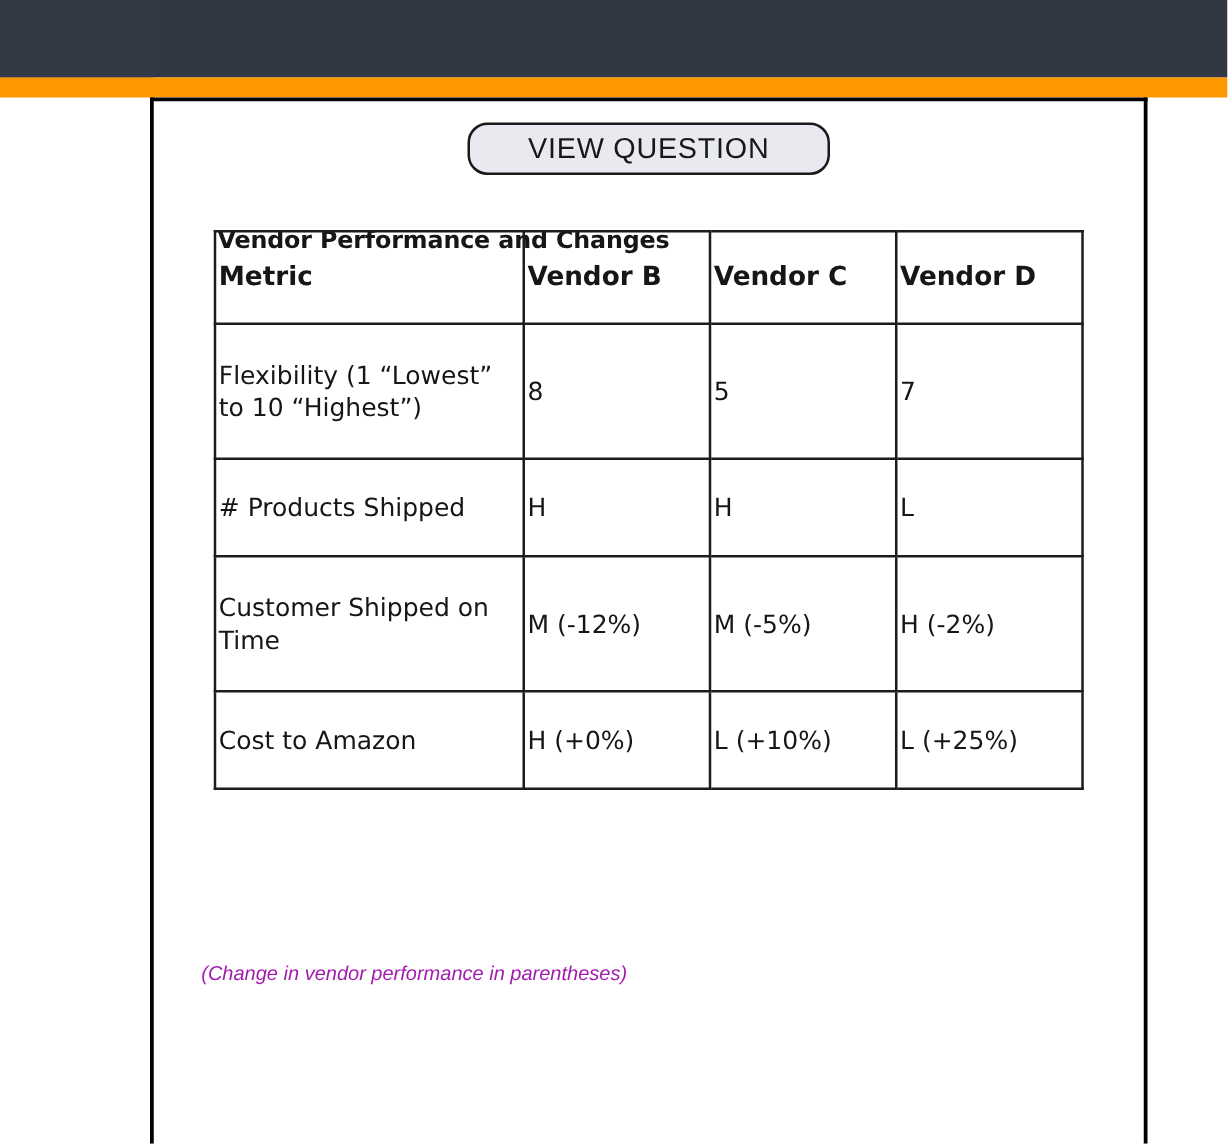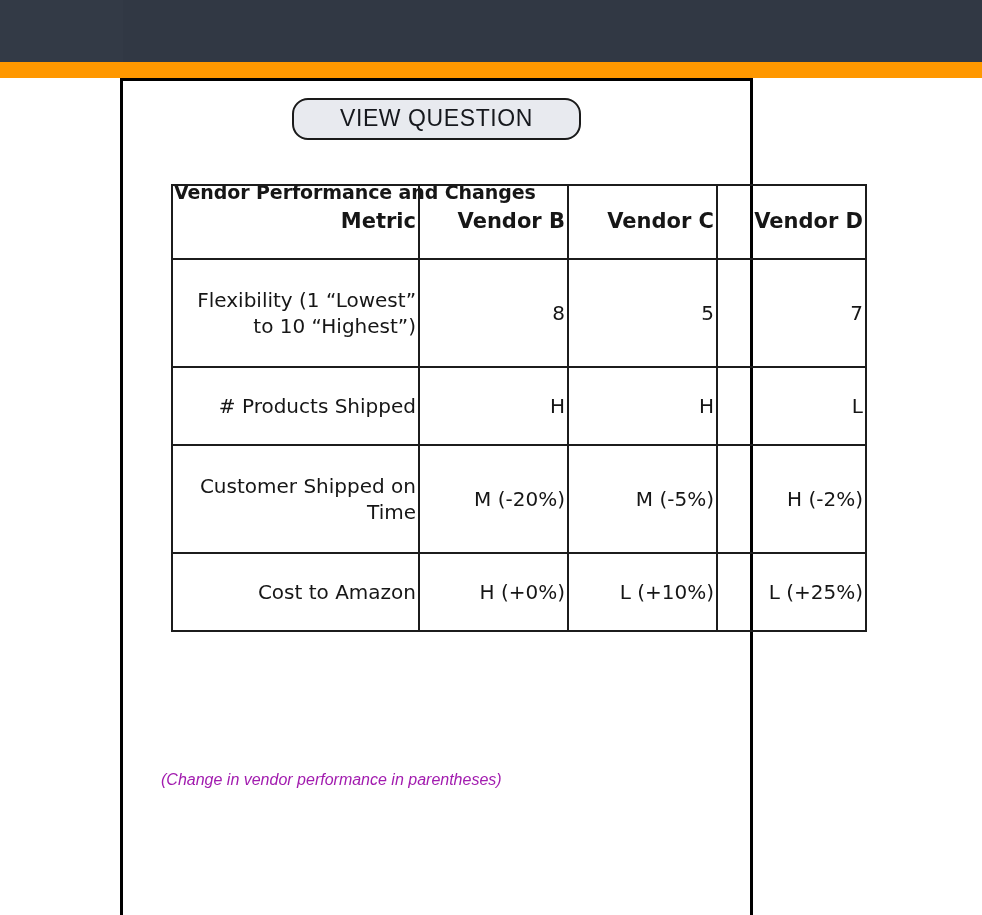--- a/index.html
+++ b/index.html
@@ -36,21 +36,21 @@
     width: 982px;
     height: 16px;
     background: #ff9800;
   }
 
   
   .panel {
     position: absolute;
     left: 120px;
     top: 78px;
-    width: 633px;
+    width: 798px;
     height: 837px;
     background: #ffffff;
     border-left: 3px solid #000000;
     border-right: 3px solid #000000;
     border-top: 3px solid #000000;
     box-sizing: border-box;
   }
 
   .panel-inner {
     position: relative;
@@ -97,21 +97,21 @@
   .vendor-table {
     position: absolute;
     left: 48px;
     top: 103px;
     width: 696px;
     border-collapse: collapse;
     table-layout: fixed;
   }
   .vendor-table td, .vendor-table th {
     border: 2px solid #1c1c1c;
-    text-align: right;
+    text-align: left;
     vertical-align: middle;
     font-family: "DejaVu Sans", sans-serif;
     font-size: 20px;
     color: #161616;
     padding: 4px 2px;
     line-height: 1.30;
   }
   .vendor-table th {
     font-weight: bold;
     font-size: 21px;
@@ -217,21 +217,21 @@
         </tr>
 
         <tr class="r-tall">
           <td>
             <span class="sub">Customer</span>
             <span class="sub">Shipped on</span>
             <span class="sub">Time</span>
           </td>
           <td>
             <span class="sub">M</span>
-            <span class="sub">(-20%)</span>
+            <span class="sub">(-12%)</span>
           </td>
           <td>
             <span class="sub">M</span>
             <span class="sub">(-5%)</span>
           </td>
           <td>
             <span class="sub">H</span>
             <span class="sub">(-2%)</span>
           </td>
         </tr>

